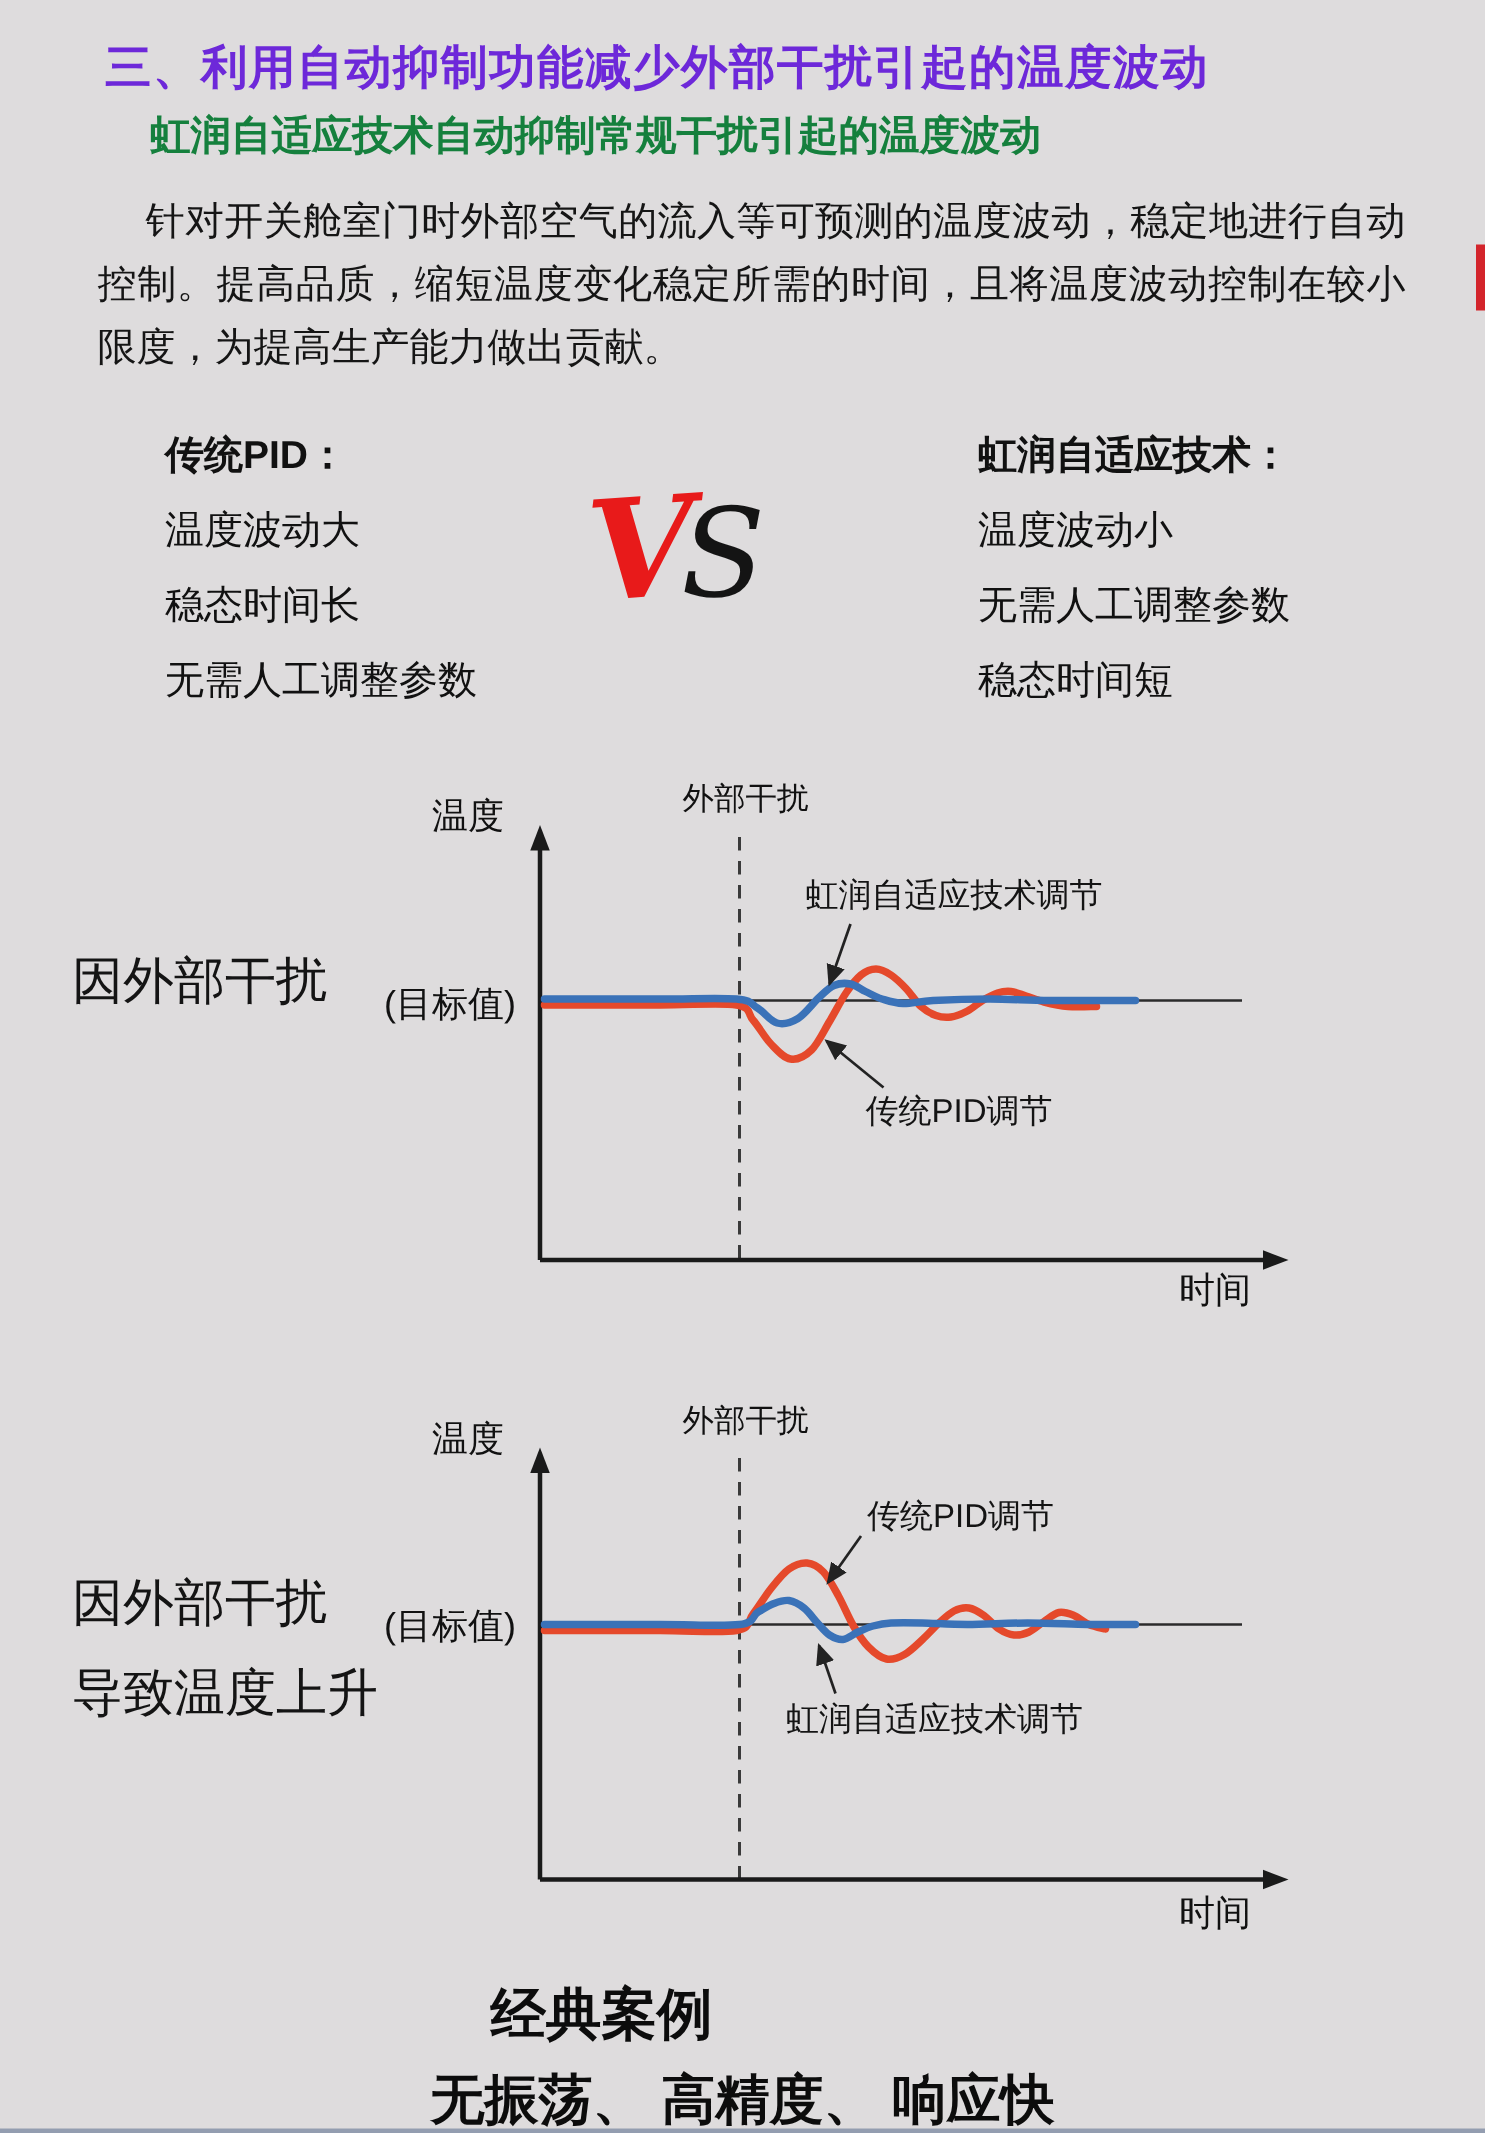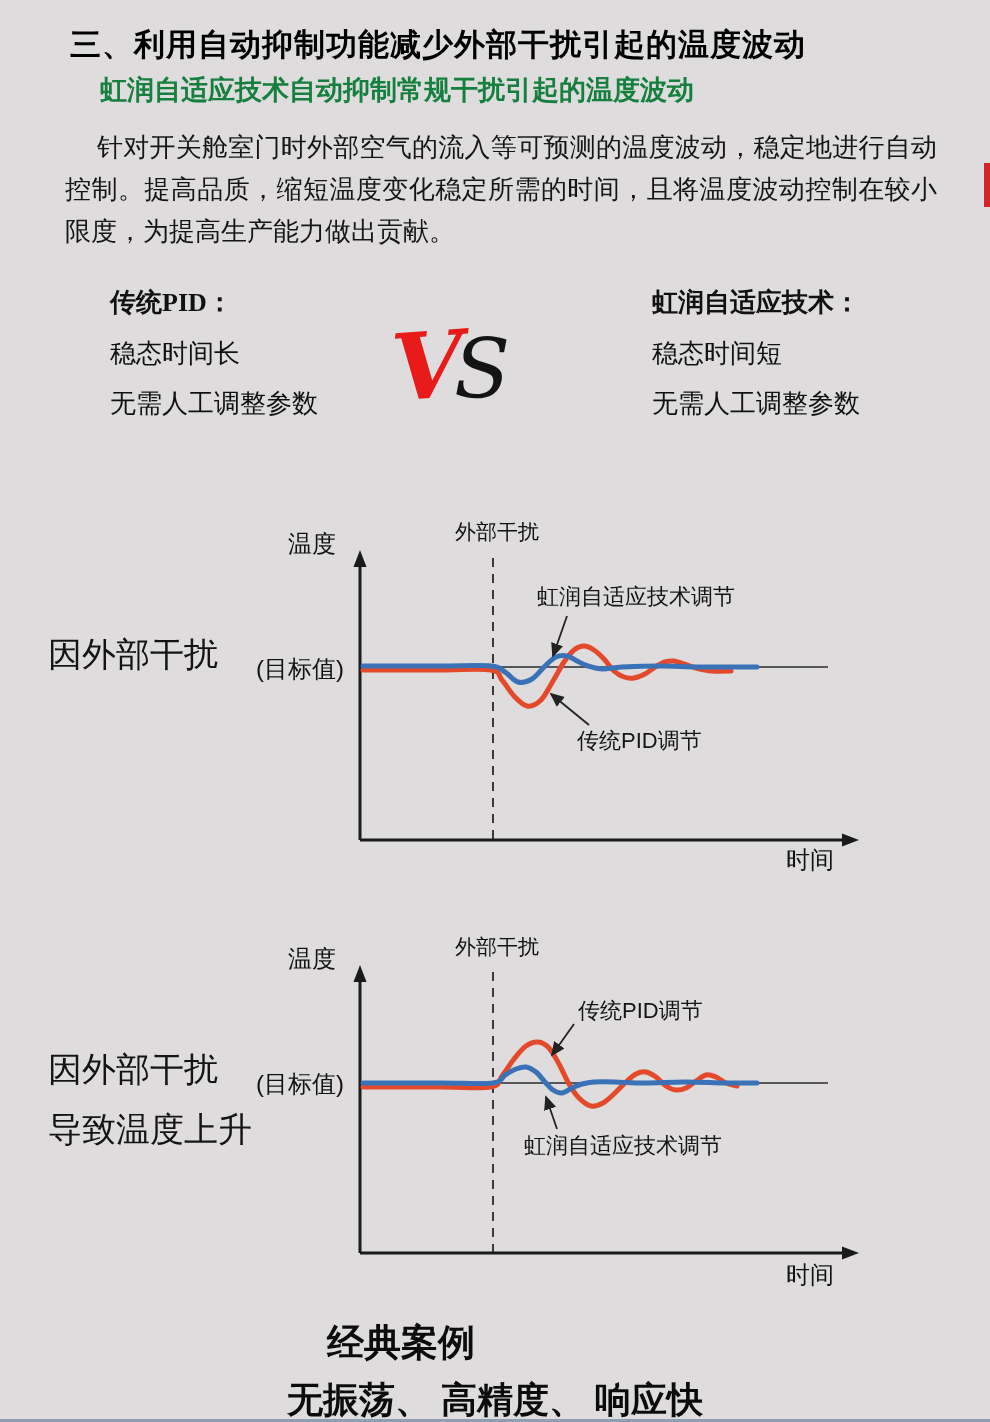--- a/index.html
+++ b/index.html
@@ -4,29 +4,29 @@
 <style>
   html,body{margin:0;padding:0;}
   body{
     width:990px;height:1422px;position:relative;overflow:hidden;
     background:#dedcdd;
     font-family:"Liberation Sans","DejaVu Sans",sans-serif;
     color:#111;
   }
   .abs{position:absolute;}
   
-  .doc-title{left:70px;top:24px;font-size:31px;font-weight:bold;letter-spacing:1px;color:#000000;}
+  .doc-title{left:70px;top:24px;font-size:31px;font-weight:bold;letter-spacing:1px;color:#6d28d9;}
   .doc-subtitle{left:100px;top:72px;font-size:27px;font-weight:bold;color:#15803d;}
   .doc-paragraph{left:65px;top:126px;width:872px;font-size:26px;line-height:42px;
     text-indent:32px;text-align:justify;color:#151515;}
   
   .cmp-col{font-size:26px;line-height:50px;}
   .cmp-left{left:110px;top:278px;}
   .cmp-right{left:652px;top:278px;}
-  .cmp-title{font-weight:bold;margin-bottom:0;font-family:Liberation Serif, serif;}
+  .cmp-title{font-weight:bold;margin-bottom:0;}
   .vs-wrap{left:392px;top:318px;width:140px;height:110px;}
   .vs-v{position:absolute;left:0;top:-6px;font-family:"DejaVu Serif","Liberation Serif",serif;
     font-style:italic;font-size:92px;font-weight:bold;transform:rotate(-4deg);}
   .vs-s{position:absolute;left:62px;top:4px;font-family:"DejaVu Serif","Liberation Serif",serif;
     font-style:italic;font-size:82px;font-weight:normal;color:#141414;}
   
   .chart{left:0;width:990px;height:390px;}
   .chart svg{position:absolute;left:0;top:0;}
   .chart-1{top:510px;}
   .chart-2{top:925px;}
@@ -51,33 +51,35 @@
 </style>
 </head>
 <body>
 
 <div class="abs doc-title">三、利用自动抑制功能减少外部干扰引起的温度波动</div>
 <div class="abs doc-subtitle">虹润自适应技术自动抑制常规干扰引起的温度波动</div>
 <div class="abs doc-paragraph">针对开关舱室门时外部空气的流入等可预测的温度波动，稳定地进行自动控制。提高品质，缩短温度变化稳定所需的时间，且将温度波动控制在较小限度，为提高生产能力做出贡献。</div>
 
 <div class="abs cmp-col cmp-left">
   <div class="cmp-title">传统PID：</div>
+  <div>温度波动大</div>
   <div>稳态时间长</div>
   <div>无需人工调整参数</div>
 </div>
 
 <div class="abs vs-wrap">
   <span class="vs-v" style="color:#e81a1a;">V</span>
   <span class="vs-s">S</span>
 </div>
 
 <div class="abs cmp-col cmp-right">
   <div class="cmp-title">虹润自适应技术：</div>
+  <div>温度波动小</div>
+  <div>无需人工调整参数</div>
   <div>稳态时间短</div>
-  <div>无需人工调整参数</div>
 </div>
 
 <div class="abs chart chart-1">
   <svg width="990" height="390" viewBox="0 0 990 390">
     <defs>
       <marker id="arrow-c1" markerWidth="9" markerHeight="8" refX="7" refY="3.5" orient="auto">
         <path d="M0,0 L8,3.5 L0,7 Z" fill="#222"></path>
       </marker>
     </defs>
     <line x1="493" y1="48" x2="493" y2="330" stroke="#3a3a3a" stroke-width="2" stroke-dasharray="9,7"></line>

